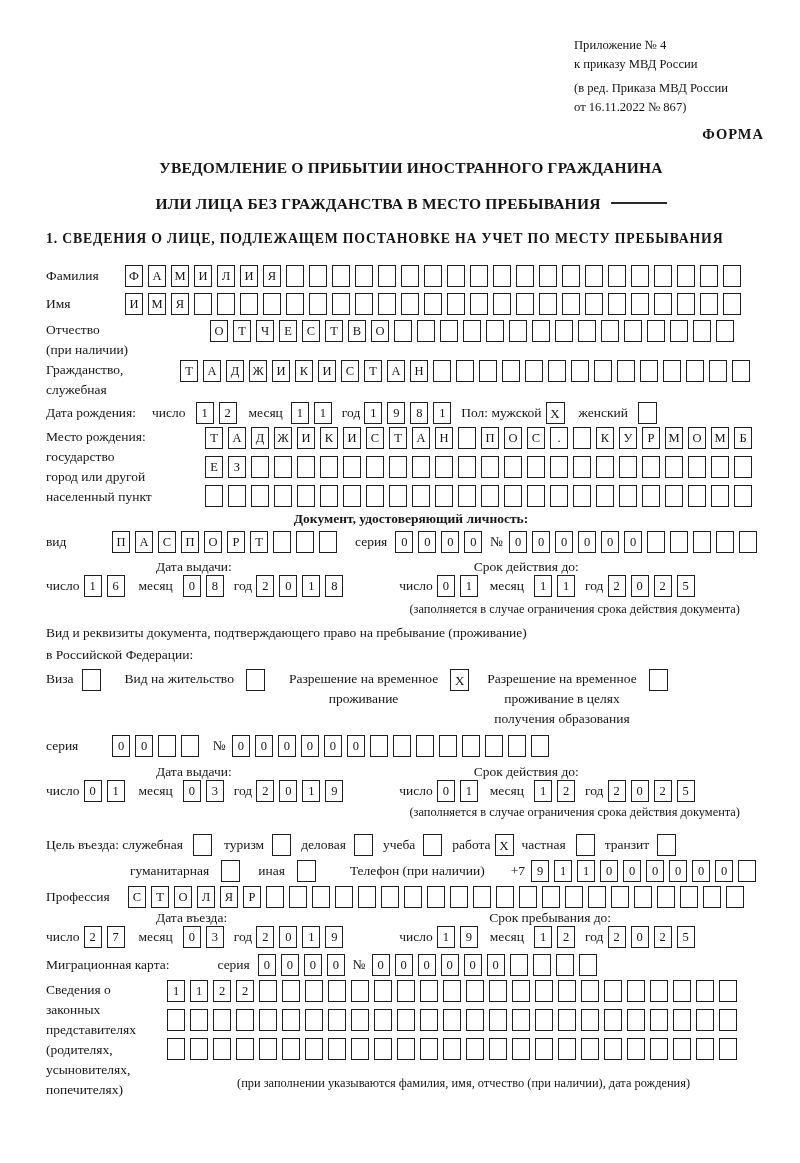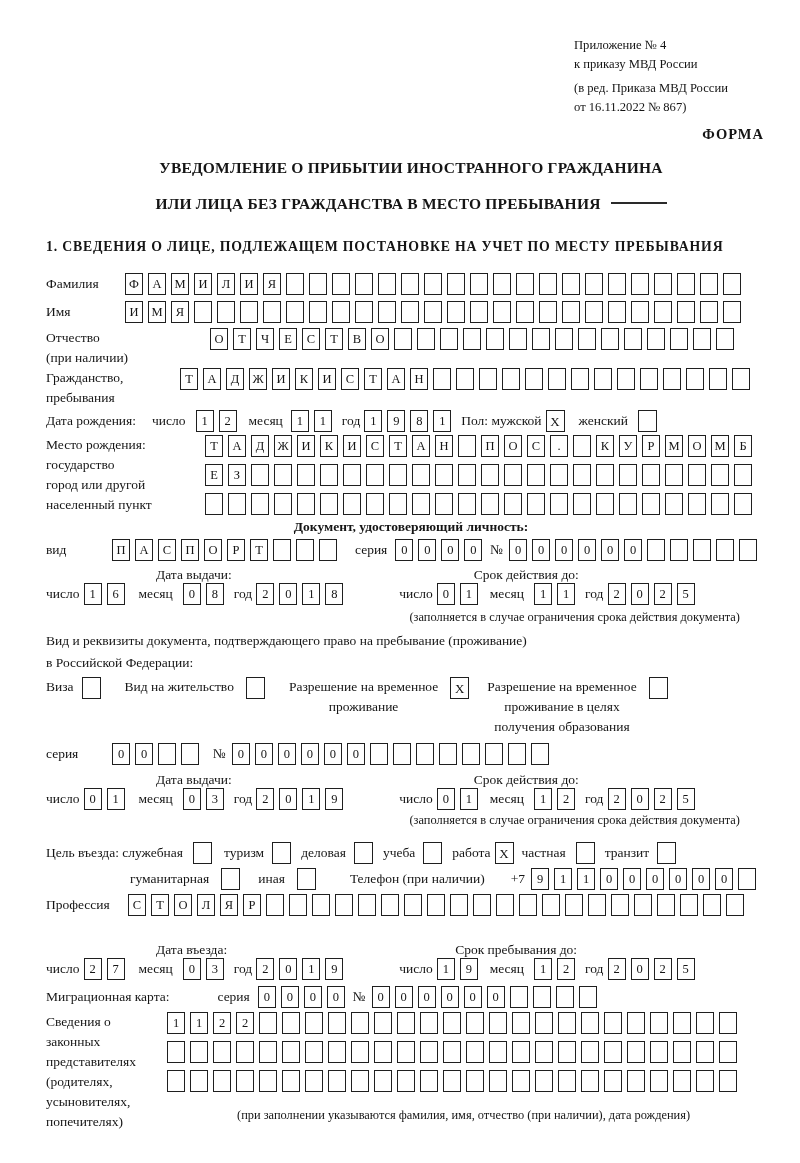--- a/index.html
+++ b/index.html
@@ -7,21 +7,21 @@
     width:800px;height:1163px;box-sizing:border-box;
     padding:36px 24px 0 46px;overflow:hidden;background:#ffffff;
     font-family:"Liberation Serif","DejaVu Serif",serif;color:#151515;
   }
   .appendix{margin-left:528px;font-size:12.6px;line-height:19px;}
   .ap-line{white-space:pre;}
   .amend-first{margin-top:5px;}
   .forma{margin-top:9px;text-align:right;padding-right:12px;font-weight:bold;font-size:14.5px;letter-spacing:1px;}
   .title{margin:14px 0 0 0;text-align:center;font-size:15.5px;font-weight:bold;letter-spacing:.2px;line-height:22px;display:flex;justify-content:center;align-items:center;}
   .title .blank{display:inline-block;width:56px;border-bottom:2.5px solid #2a2a2a;margin-left:10px;margin-bottom:3px;}
-  .sec{margin-top:24px;font-weight:bold;font-size:13.8px;letter-spacing:.8px;white-space:pre;}
+  .sec{margin-top:16px;font-weight:bold;font-size:13.8px;letter-spacing:.8px;white-space:pre;}
   #form{margin-top:12px;}
   .fline{display:flex;align-items:center;margin-top:6px;}
   .fline.top{align-items:flex-start;}
   .lbl{font-size:13.5px;line-height:20px;white-space:pre;flex:none;}
   .lbl.b{font-weight:bold;}
   .lbl.sm{font-size:12.4px;}
   .cells{display:inline-flex;gap:5px;flex:none;}
   .cell{
     flex:none;width:16px;height:20px;border:1.6px solid #1f1f1f;background:#fff;
     display:inline-flex;align-items:center;justify-content:center;
@@ -153,21 +153,21 @@
         <span class="cell"></span>
         <span class="cell"></span>
       </span>
     </div>
     <div class="fline top" style="margin-top: 0px;">
       <span class="vstack" style="width: 134px;">
         <span class="vline">
           <span class="lbl">Гражданство,</span>
         </span>
         <span class="vline">
-          <span class="lbl">пребывания</span>
+          <span class="lbl">служебная</span>
         </span>
       </span>
       <span class="cells">
         <span class="cell">Т</span>
         <span class="cell">А</span>
         <span class="cell">Д</span>
         <span class="cell">Ж</span>
         <span class="cell">И</span>
         <span class="cell">К</span>
         <span class="cell">И</span>
@@ -562,21 +562,21 @@
         <span class="cell"></span>
         <span class="cell"></span>
         <span class="cell"></span>
         <span class="cell"></span>
         <span class="cell"></span>
         <span class="cell"></span>
         <span class="cell"></span>
         <span class="cell"></span>
       </span>
     </div>
-    <div class="fline" style="margin-top: 24px;">
+    <div class="fline" style="margin-top: 0; gap: 34px;">
       <span class="lbl" style="margin-left: 110px;">Дата въезда:</span>
       <span class="lbl" style="margin-left: 228px;">Срок пребывания до:</span>
     </div>
     <div class="fline" style="margin-top: -2px;">
       <span class="lbl" style="margin-right: 4px;">число</span>
       <span class="cells">
         <span class="cell">2</span>
         <span class="cell">7</span>
       </span>
       <span class="lbl" style="margin-left: 14px; margin-right: 10px;">месяц</span>

